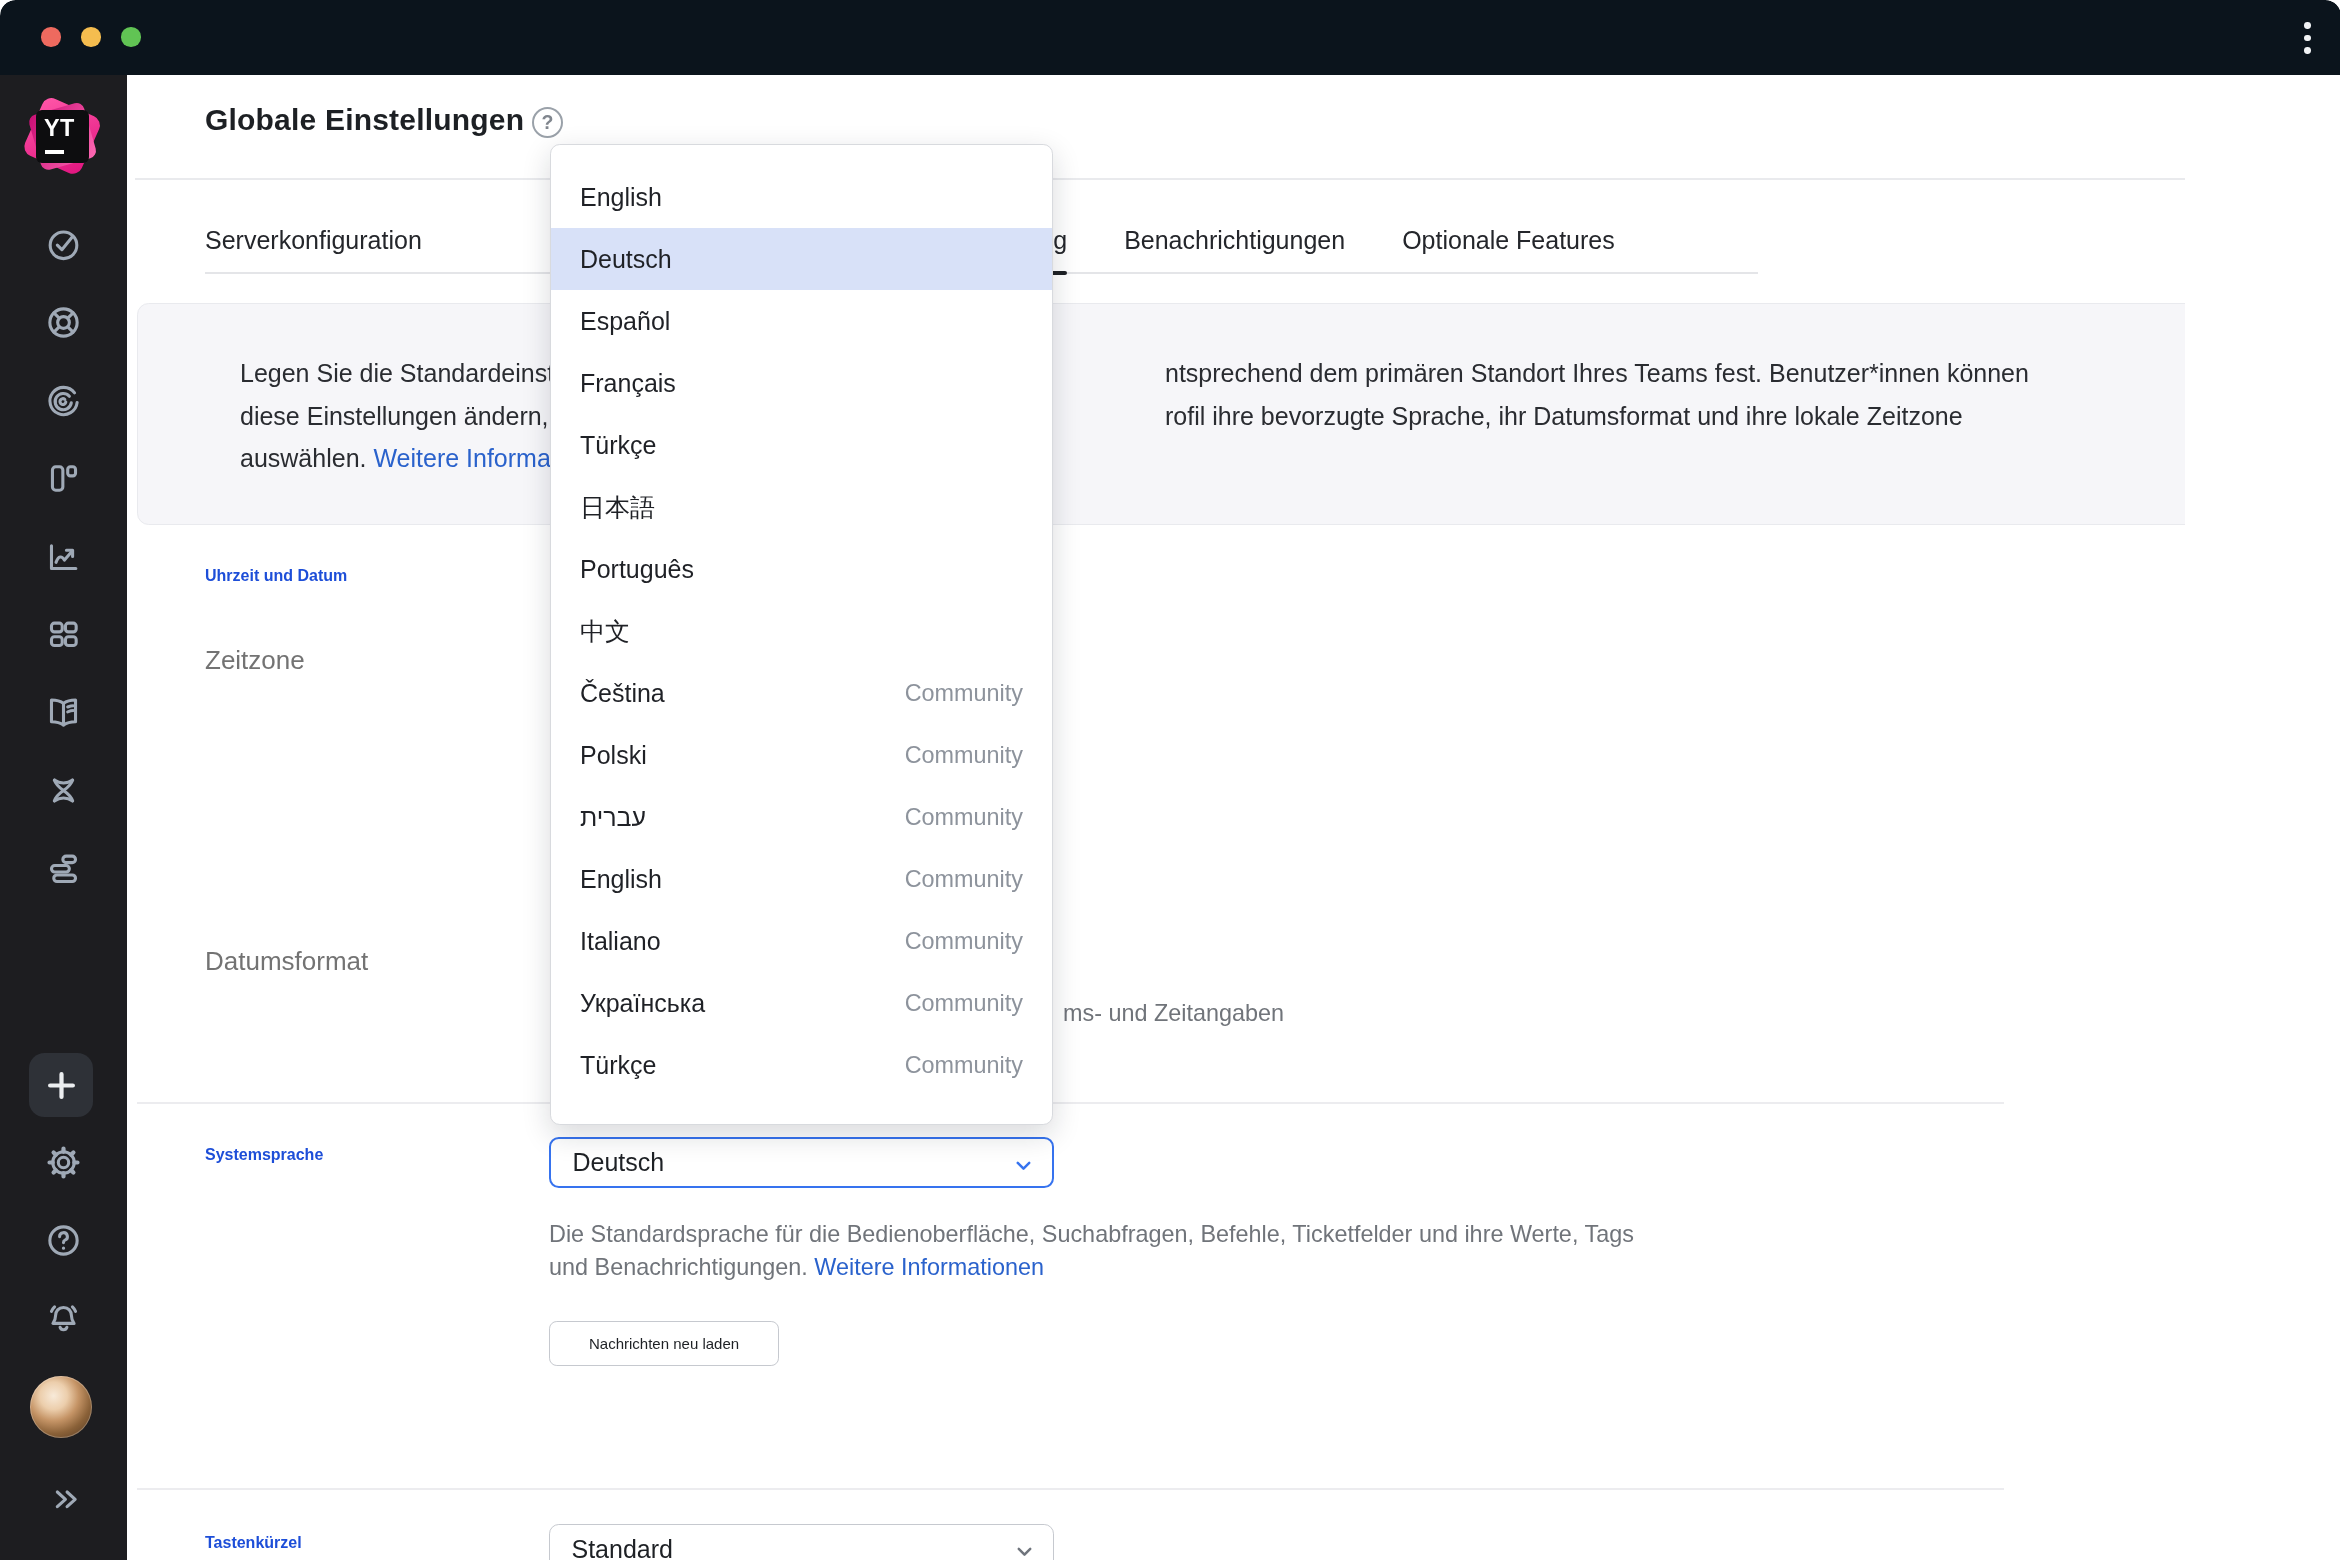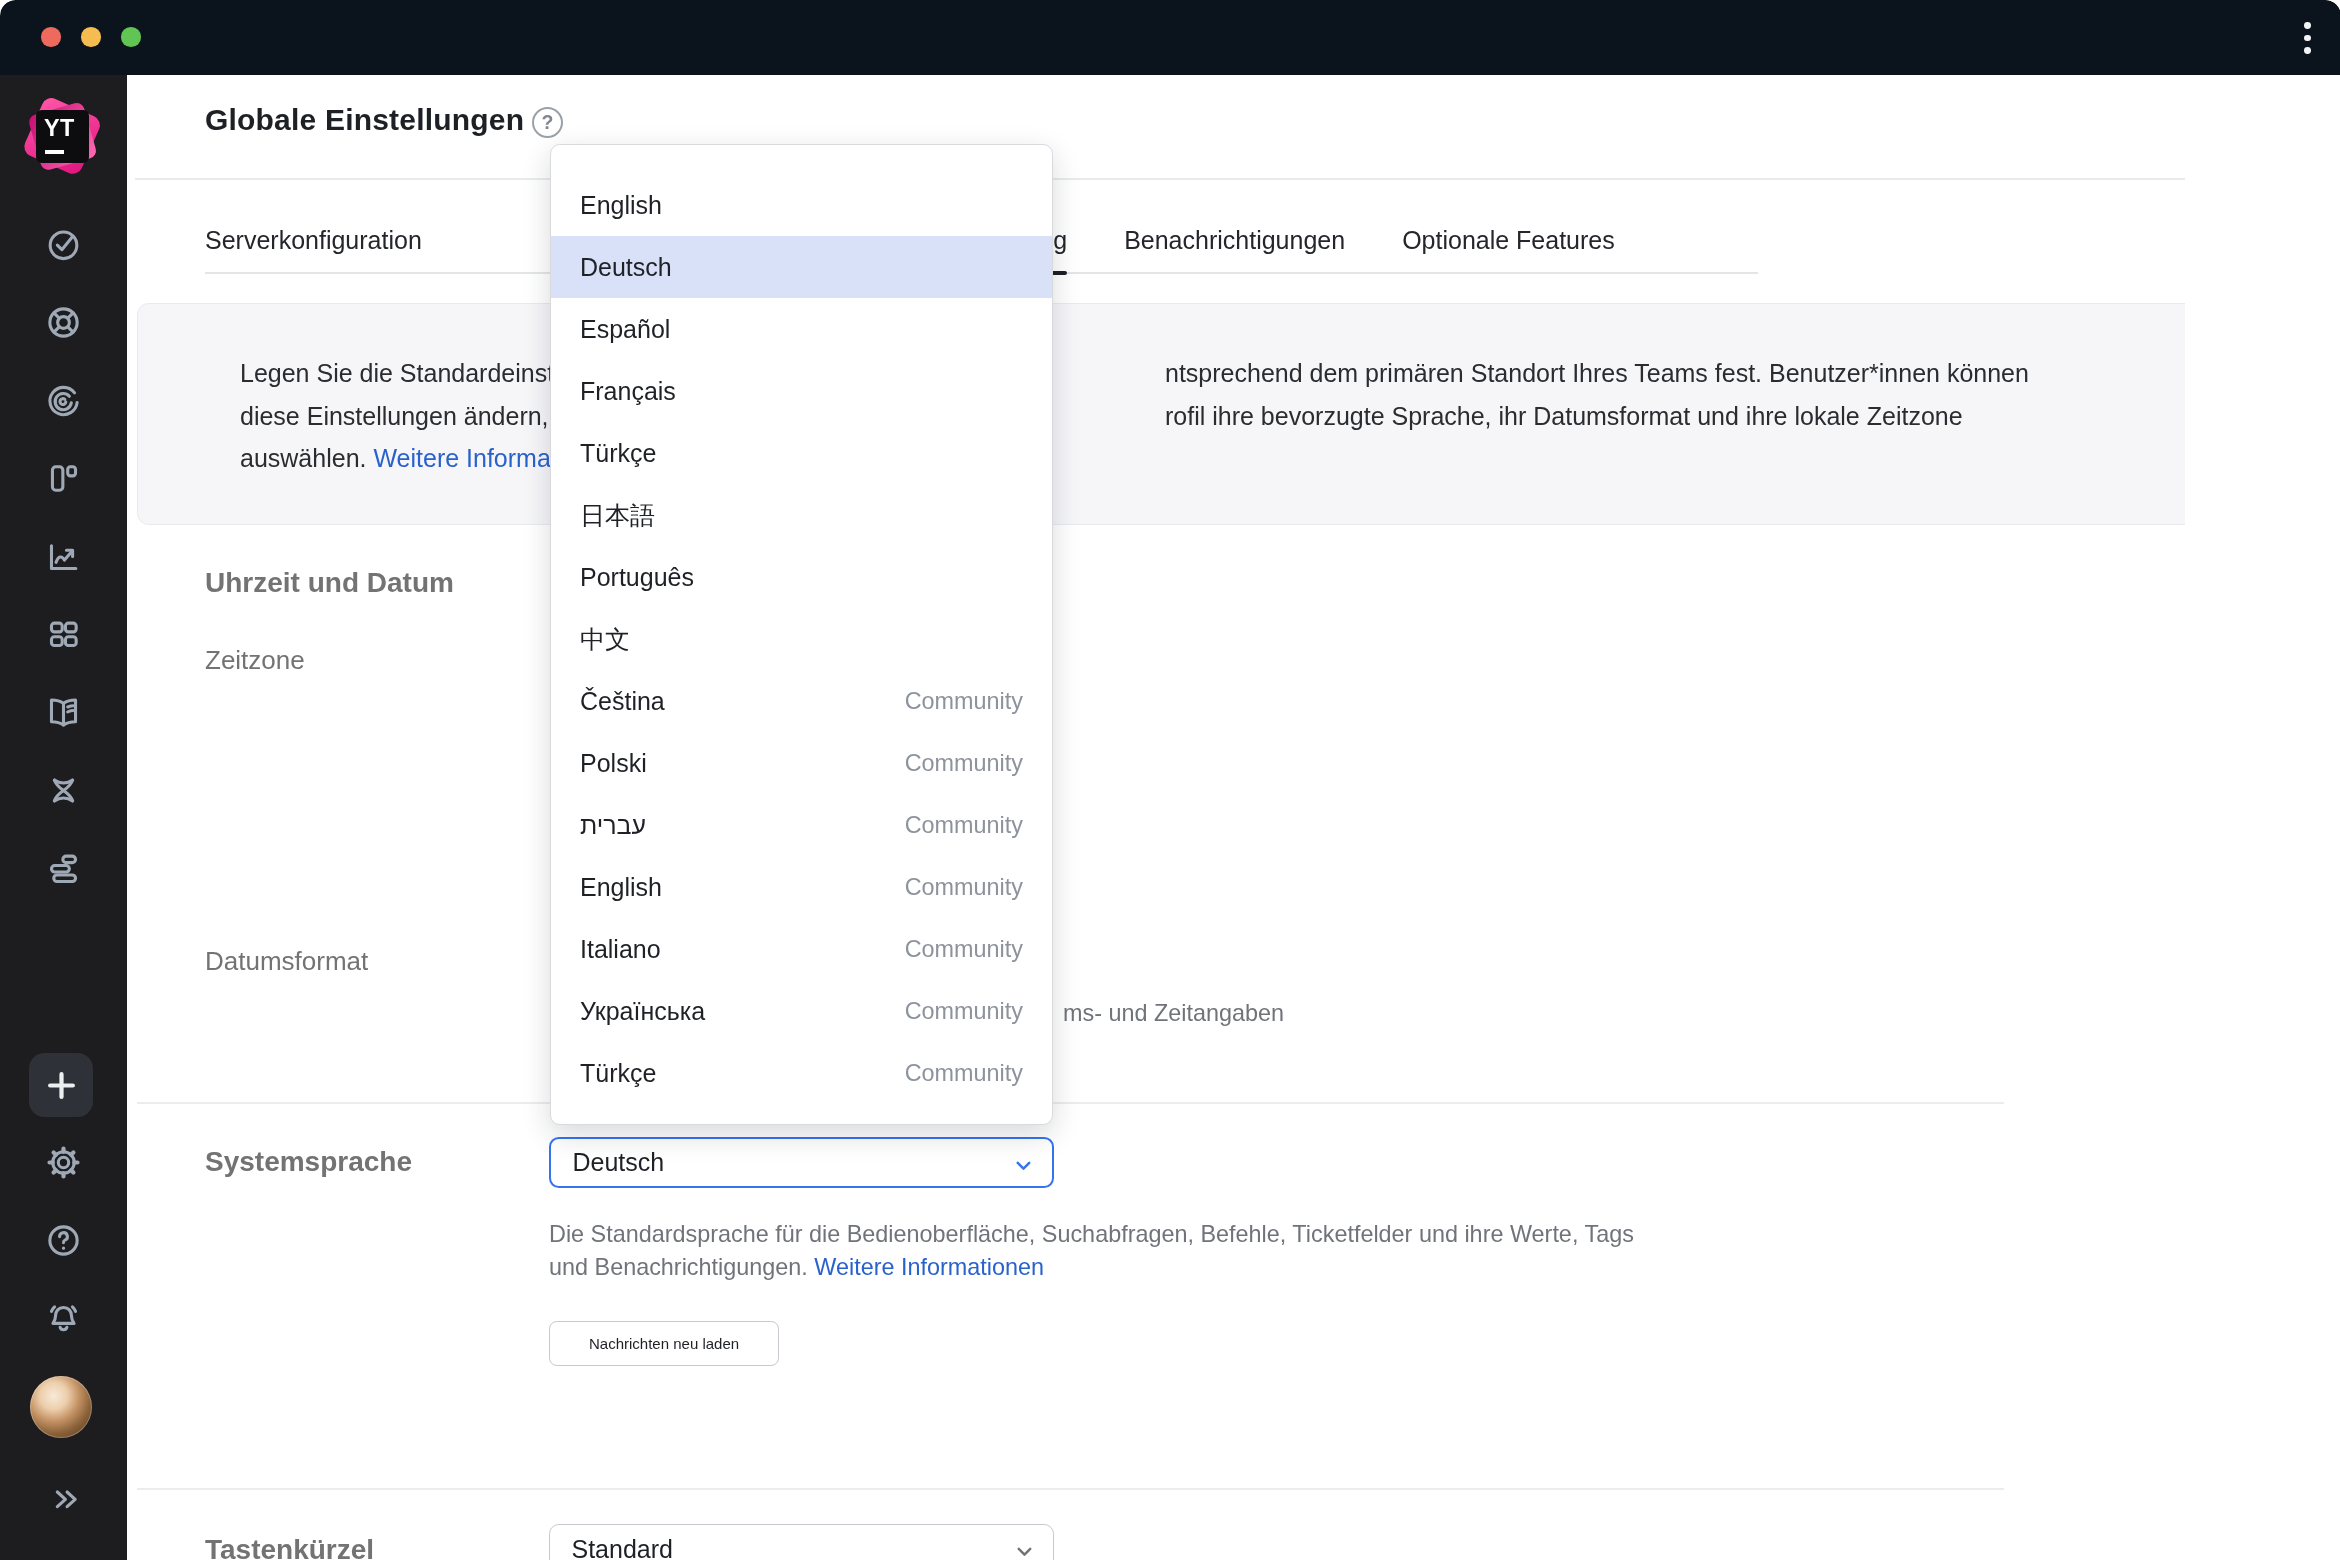--- a/index.html
+++ b/index.html
@@ -65,21 +65,21 @@
   .banner { position:absolute; left:2px; top:228px; width:2136px; height:222px;
     background:#f6f6f9; border:1.5px solid #e9eaee; border-radius:11.7px; }
   .b-line { position:absolute; left:102px; height:43px; font-size:25px; color:#2a2c31; white-space:nowrap; }
   .b1 { top:55px; } .b2 { top:98px; } .b3 { top:140px; }
   .b-frag-r { position:absolute; left:925px; top:0; white-space:nowrap; }
   .b-link { color:#2a62cc; cursor:pointer; }
   .banner-close { position:absolute; right:27px; top:21.5px; width:33px; height:33px; display:flex; align-items:center; justify-content:center; cursor:pointer; }
   .banner-close svg { width:29px; height:29px; stroke:#8d9196; stroke-width:2.2; stroke-linecap:round; }
 
   
-  .sec-heading { position:absolute; font-size:28px; font-weight:700; color:#737373; }
+  .sec-heading { position:absolute; font-size:16px; font-weight:700; color:#1d4ed8; }
   .field-label { position:absolute; font-size:26px; color:#737373; }
   .note-frag { position:absolute; font-size:23.4px; color:#70747a; white-space:nowrap; }
   .divider { position:absolute; left:2px; width:1867px; height:2px; background:#ececef; }
 
   .select { position:absolute; left:414px; width:505px; height:51px; background:#fff; border-radius:9.8px;
     display:flex; align-items:center; cursor:pointer; }
   .select .val { font-size:25px; color:#1e2125; padding-left:21.5px; }
   .select .chev { position:absolute; right:15.6px; top:13.7px; width:25px; height:25px; }
   .select .chev svg { width:25px; height:25px; fill:none; stroke-width:2.4; stroke-linecap:round; stroke-linejoin:round; }
   .select.focused { border:2.4px solid #3673ef; }
@@ -89,21 +89,21 @@
 
   .desc { position:absolute; left:414px; font-size:23.4px; color:#70747a; line-height:33px; white-space:nowrap; }
   .desc .b-link { color:#2a62cc; }
 
   .btn { position:absolute; left:414px; height:45px; padding:0 39px; background:#fff; border:1.5px solid #c6c9cf;
     border-radius:7.8px; font-size:15px; color:#1e2125; display:flex; align-items:center; cursor:pointer; white-space:nowrap; }
 
   
   .dropdown { position:absolute; left:415px; top:69px; width:503px; height:981px; background:#ffffff;
     border:1px solid #d8dade; border-radius:9.8px; box-shadow:0 9.8px 29px rgba(20,24,40,.16); z-index:50;
-    overflow:hidden; padding-top:29px; }
+    overflow:hidden; padding-top:21px; }
   .dd-item { height:62px; display:flex; align-items:center; justify-content:space-between; padding:0 29px; cursor:pointer; }
   .dd-item .dd-label { font-size:25px; color:#1f2126; }
   .dd-item .dd-badge { font-size:23.4px; color:#8d939c; }
   .dd-item.selected { background:#d8e1f8; }
 </style>
 </head>
 <body>
 
 <div class="window">
 

